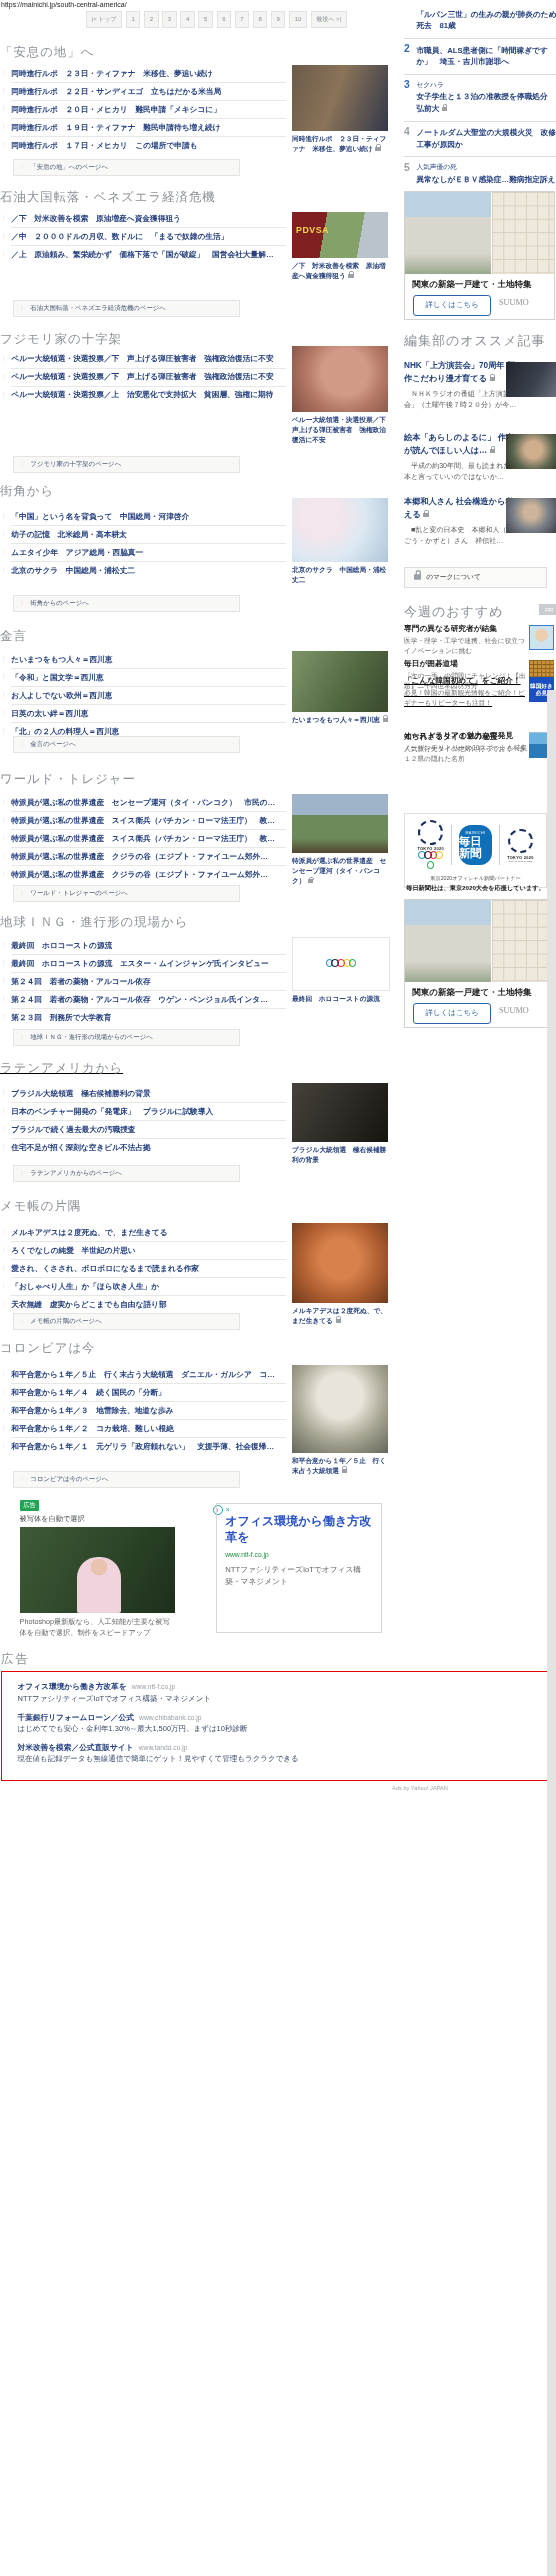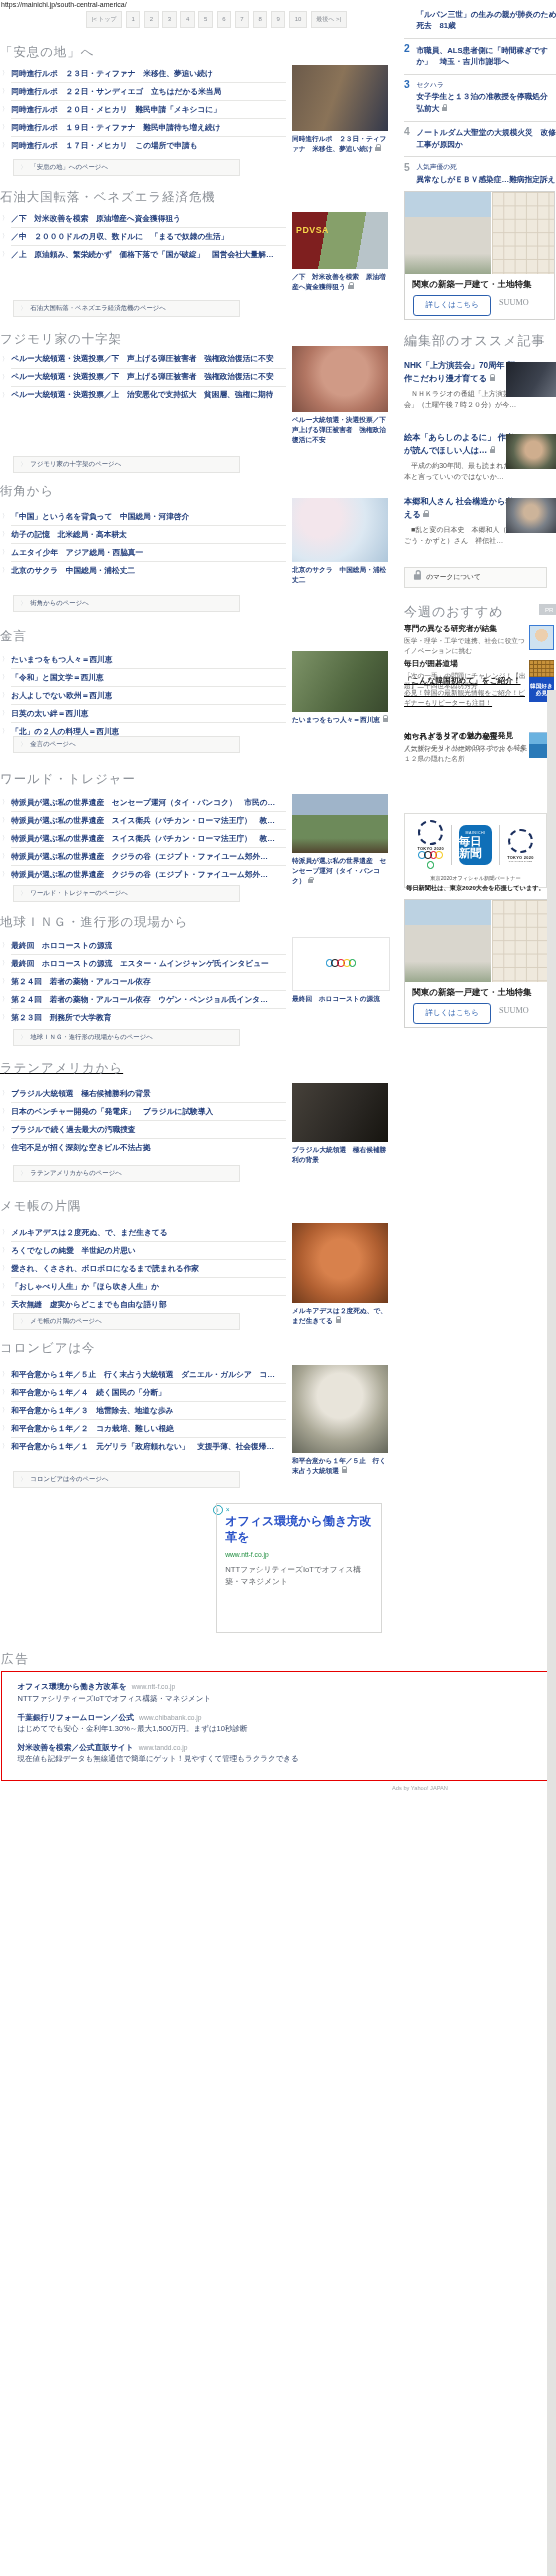--- a/index.html
+++ b/index.html
@@ -25,21 +25,21 @@
   .morebtn .chev2{color:#b9bfc6;margin-right:4.1px;font-size:5.7px;}
   .thumb{position:absolute;left:292px;width:96px;}
   .thumb .timg{width:96px;position:relative;overflow:hidden;}
   .thumb .cap{font-size:6.7px;color:#26407c;font-weight:600;line-height:1.5;margin-top:3.1px;}
   .lock{display:inline-block;width:5.2px;height:4.1px;background:#9aa0a6;border-radius:0.5px;position:relative;
         margin-left:2.6px;vertical-align:baseline;}
   .lock:before{content:"";position:absolute;left:0.8px;top:-2.6px;width:2.6px;height:2.6px;border:0.8px solid #9aa0a6;
         border-bottom:none;border-radius:2.1px 2.1px 0 0;}
   
   .ph1{height:66px;background:linear-gradient(110deg,#6b5a4a,#8a7358 45%,#33384a);}
-  .ph2{height:57px;background:linear-gradient(100deg,#7f1f1f 0 34%,#86a06a 34% 70%,#b8c4c9 70%);}
+  .ph2{height:46px;background:linear-gradient(100deg,#7f1f1f 0 34%,#86a06a 34% 70%,#b8c4c9 70%);}
   .ph2 .pdvsa{position:absolute;left:4.1px;top:13.4px;color:#f7d74c;font-weight:700;font-size:8.8px;letter-spacing:0.5px;}
   .ph3{height:66px;background:radial-gradient(circle at 55% 40%,#d09a86 0 35%,#b27663 60%,#7c4f42);}
   .ph4{height:64px;background:radial-gradient(circle at 30% 30%,#f3e6ec 0 25%,#dce8f2 55%,#aec6da);}
   .ph5{height:61px;background:linear-gradient(120deg,#7e9468,#50663f 60%,#39492e);}
   .ph6{height:59px;background:linear-gradient(180deg,#9fb4c9 0 35%,#6d8a5a 35% 75%,#51452f);}
   .ph7{height:52px;background:#fff;border:0.5px solid #e4e4e4;display:flex;align-items:center;justify-content:center;}
   .ph8{height:59px;background:linear-gradient(120deg,#46413a,#2a2723 60%,#16140f);}
   .ph9{height:80px;background:radial-gradient(circle at 50% 45%,#d8814c 0 30%,#b05f31 60%,#6e3a1c);}
   .ph10{height:88px;background:radial-gradient(circle at 50% 35%,#e8e4da 0 30%,#a8a694 60%,#64665a);}
   .rings span{display:inline-block;width:5.7px;height:5.7px;border-radius:50%;border:1px solid;margin:0 -1px;}
@@ -106,21 +106,21 @@
   .wi3{background:#1a4fc0;color:#fff;font-size:5.7px;font-weight:700;display:flex;align-items:center;justify-content:center;text-align:center;line-height:1.2;}
   .wi4{background:linear-gradient(180deg,#9fc3e0 0 40%,#c87a3a 40% 80%,#8a4a1e);}
   .wi5{background:linear-gradient(180deg,#6ab2e0 0 45%,#2a7ab8 45%);}
   #tokyo2020{left:404px;top:813px;width:143px;height:75px;border:0.5px solid #ddddda;background:#fff;box-sizing:border-box;}
   #tokyo2020 .logos{display:flex;align-items:center;justify-content:center;gap:7.2px;margin-top:6.2px;}
   .emb{width:27px;text-align:center;}
   .emb .circ{width:20.6px;height:20.6px;border:2.6px dashed #1b2f5e;border-radius:50%;margin:0 auto;}
   .emb .tx{font-size:3.9px;font-weight:700;color:#222;margin-top:1.5px;letter-spacing:0.3px;}
   .emb .sub{font-size:2.3px;color:#555;}
   .vdiv{width:0.5px;height:40px;background:#ccc;}
-  #mlogo{width:33px;height:40px;background:#0f6fb8;border-radius:7px;color:#fff;display:flex;flex-direction:column;
+  #mlogo{width:33px;height:40px;background:#0f6fb8;border-radius:12px;color:#fff;display:flex;flex-direction:column;
        align-items:center;justify-content:center;}
   #mlogo .m1{font-size:3.6px;letter-spacing:0.5px;}
   #mlogo .m2{font-size:11.3px;font-weight:700;line-height:1.1;}
   #tokyo2020 .c1{text-align:center;font-size:5.2px;color:#555;margin-top:4.1px;}
   #tokyo2020 .c2{text-align:center;font-size:6.2px;font-weight:700;color:#222;margin-top:2.1px;}
   
   #rstrip{left:547px;top:690px;width:9.3px;height:2809px;background:#e3e3e1;}
 </style>
 </head>
 <body>
@@ -447,20 +447,28 @@
           <span class="chev2">〉</span>
           <span>コロンビアは今のページへ</span>
         </div>
         <div class="thumb" style="top: 25px;">
           <div class="timg ph10"></div>
           <div class="cap">和平合意から１年／５止　行く末占う大統領選<span class="lock"></span></div>
         </div>
       </div>
     </div>
 
+  <div class="abs" id="ad-left">
+    <span class="adbadge">広告</span>
+    <div class="adhead">被写体を自動で選択</div>
+    <div class="adimg">
+        <div class="fig"></div>
+      </div>
+    <div class="adcap">Photoshop最新版なら、人工知能が主要な被写体を自動で選択。制作をスピードアップ</div>
+  </div>
   <div class="abs" id="ad-info">
     <span class="ic">i</span>
     <span>×</span>
   </div>
 
   <div class="abs" id="ad-ntt">
     <div class="t">オフィス環境から働き方改革を</div>
     <div class="u">www.ntt-f.co.jp</div>
     <div class="d">NTTファシリティーズIoTでオフィス構築・マネジメント</div>
   </div>

